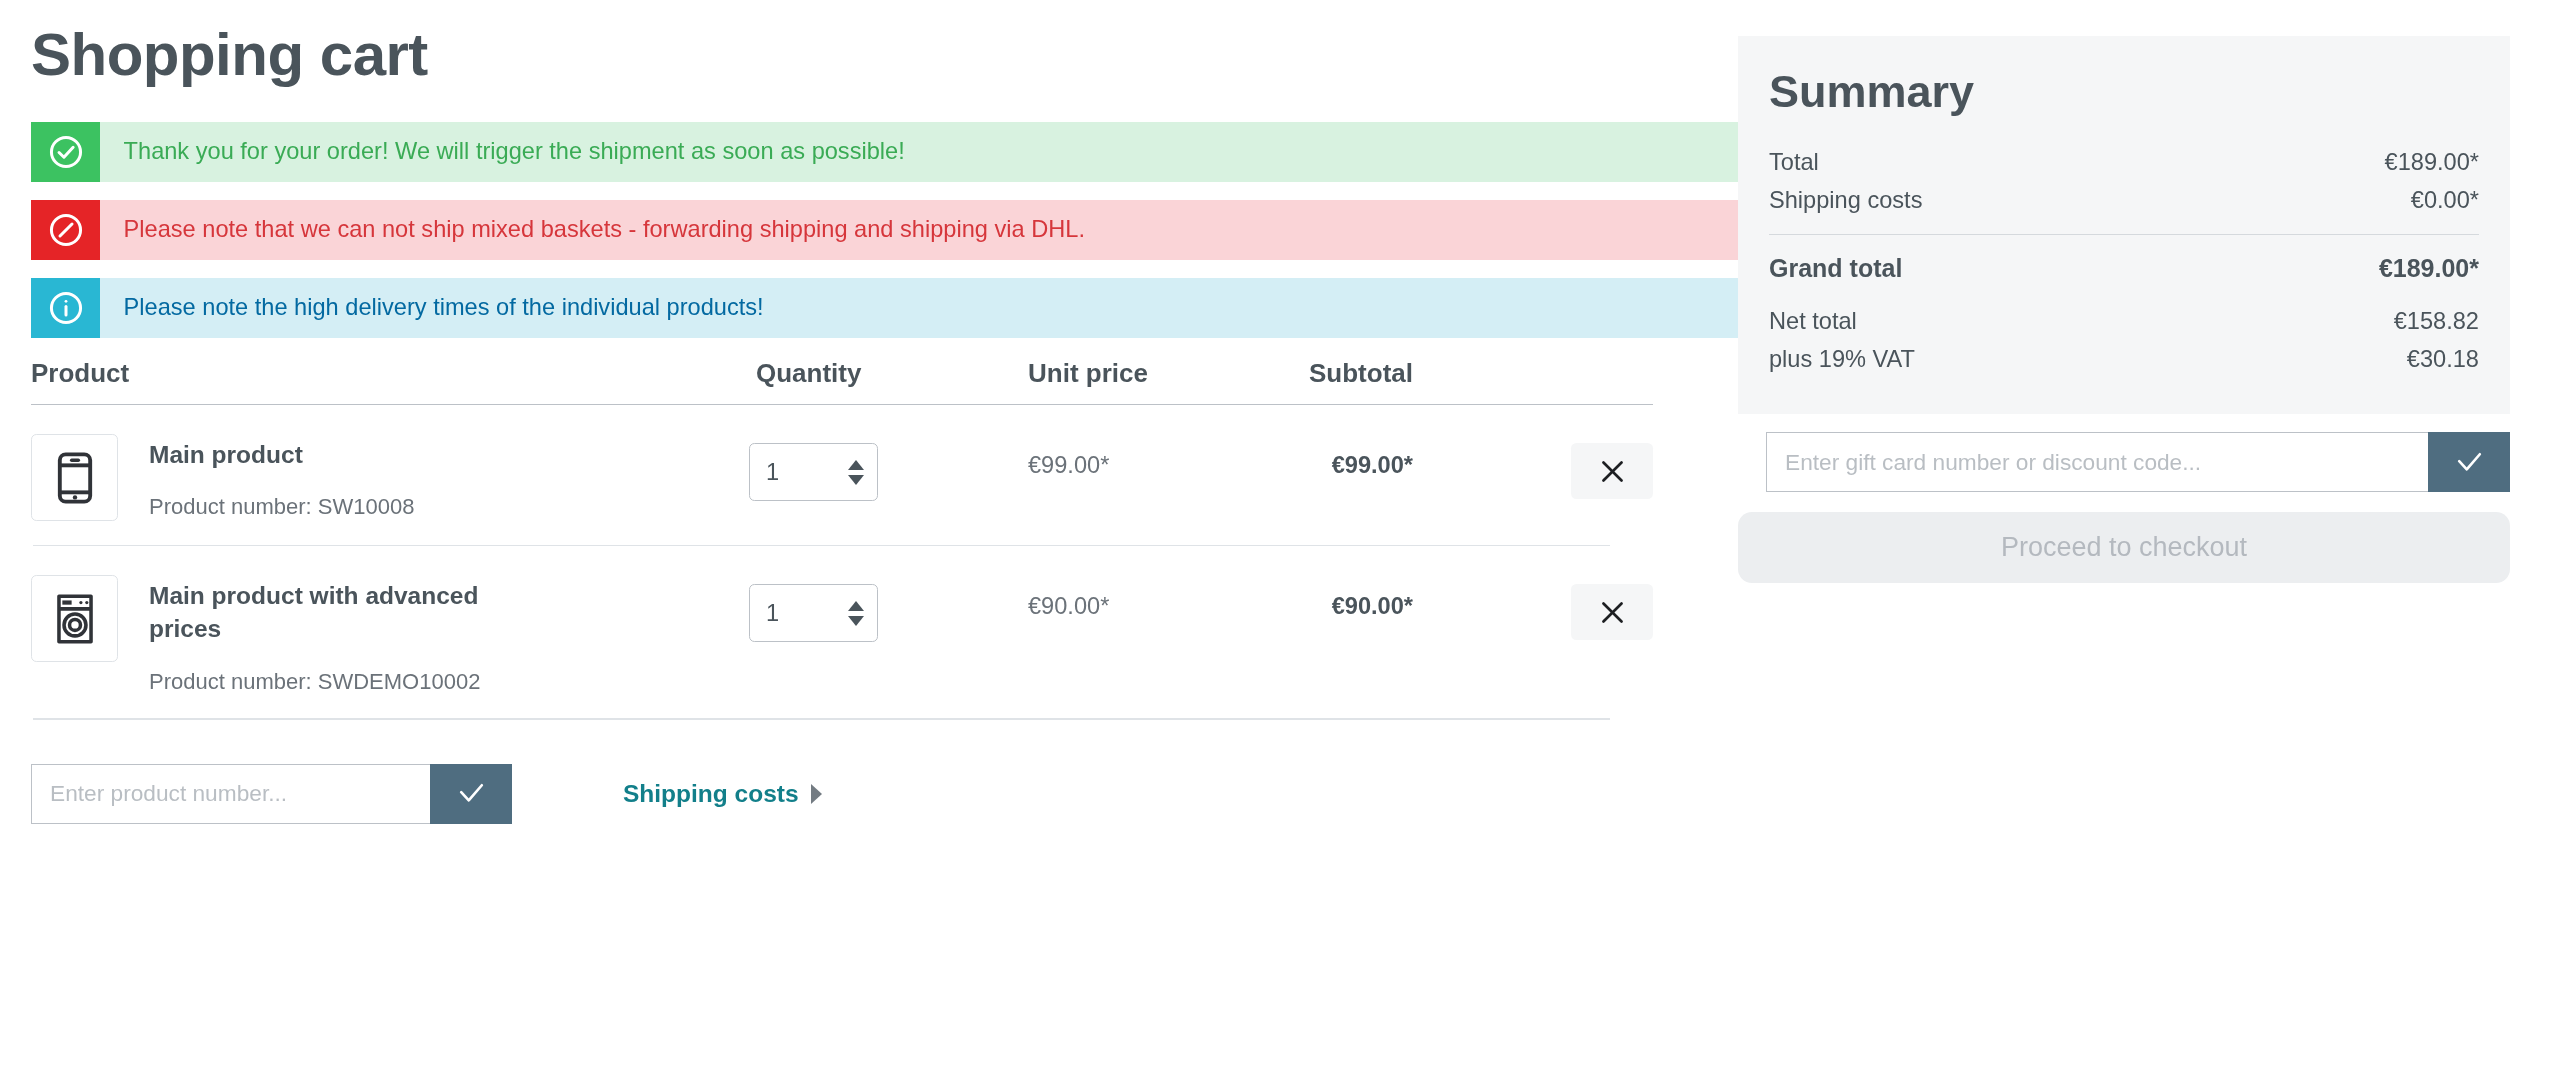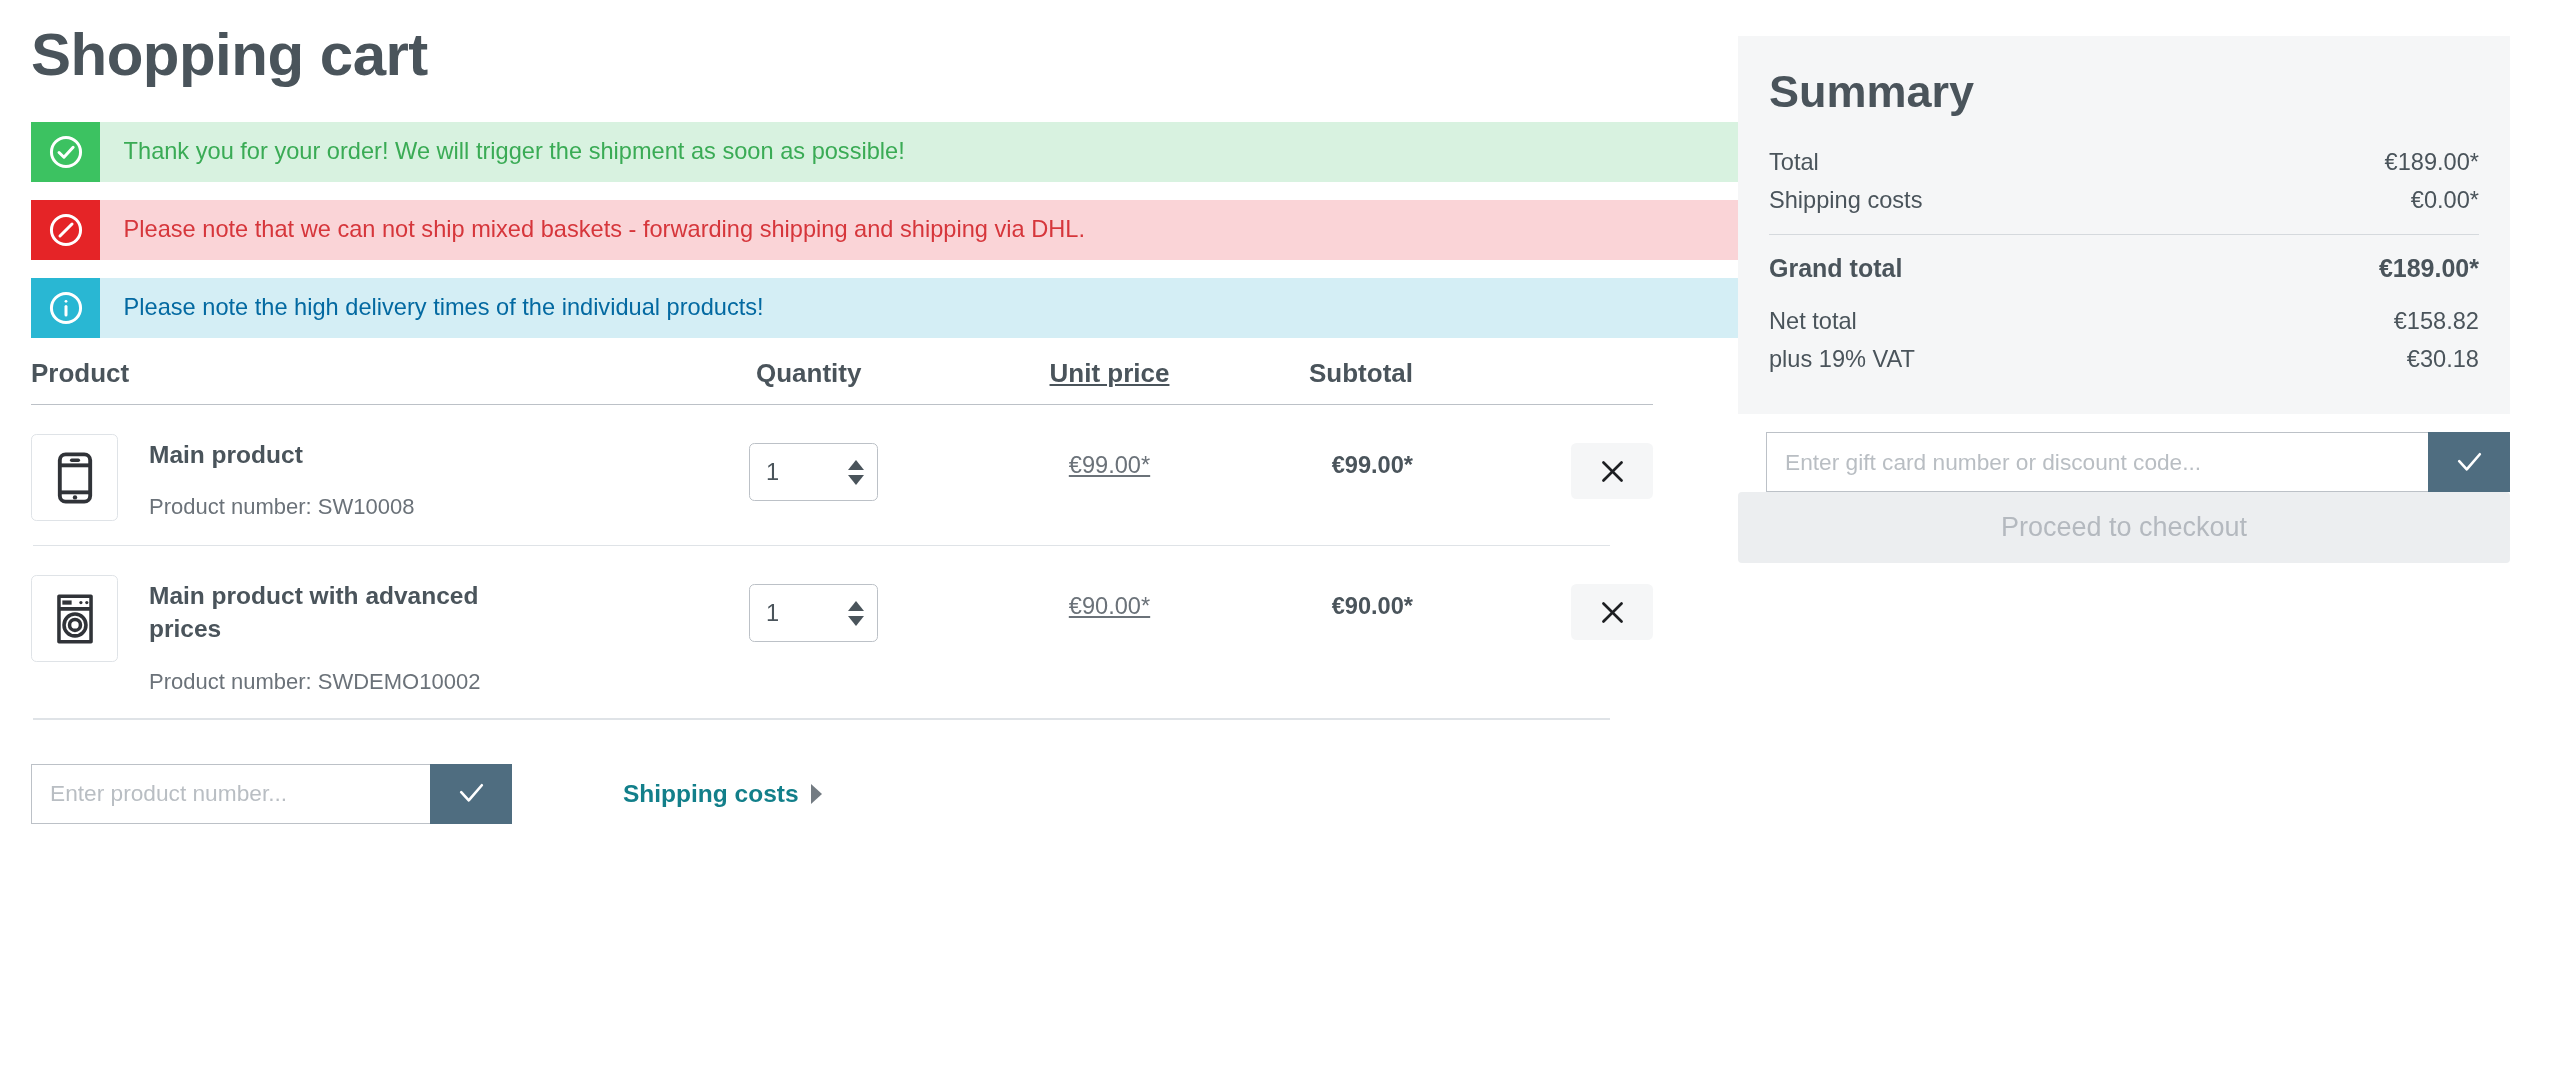--- a/index.html
+++ b/index.html
@@ -74,21 +74,21 @@
     width: 1622px;
     margin-top: 20px;
   }
   .crow {
     display: flex;
     align-items: flex-start;
     width: 100%;
   }
   .c-product  { width: 716px;  flex: 0 0 716px; }
   .c-qty      { width: 281px;  flex: 0 0 281px; }
-  .c-unit     { width: 208px;  flex: 0 0 208px; text-align: center; text-decoration: underline; }
+  .c-unit     { width: 208px;  flex: 0 0 208px; text-align: left; }
   .c-subtotal { width: 227px;  flex: 0 0 227px; text-align: right; }
   .c-remove   { width: 190px;  flex: 0 0 190px; display:flex; justify-content:flex-end; }
 
   .thead {
     font-size: 26px;
     font-weight: bold;
     color: #4a545b;
     padding-bottom: 14.5px;
   }
   .thead .c-qty { padding-left: 9px; }
@@ -289,24 +289,25 @@
     padding: 16px 18px;
     font-family: "Liberation Sans", sans-serif;
     outline: none;
     margin-left: 28px;
   }
   .gift-input::placeholder { color: #b9bec3; }
 
   .checkout-btn {
     display: block;
     width: 100%;
+    margin-top: 20px;
     height: 71px;
     background: #eceef0;
     border: none;
-    border-radius: 4px;
+    border-radius: 14px;
     font-size: 27px;
     color: #b4b9bf;
     font-family: "Liberation Sans", sans-serif;
     cursor: pointer;
   }
 </style>
 </head>
 <body>
 
 <div class="page">

